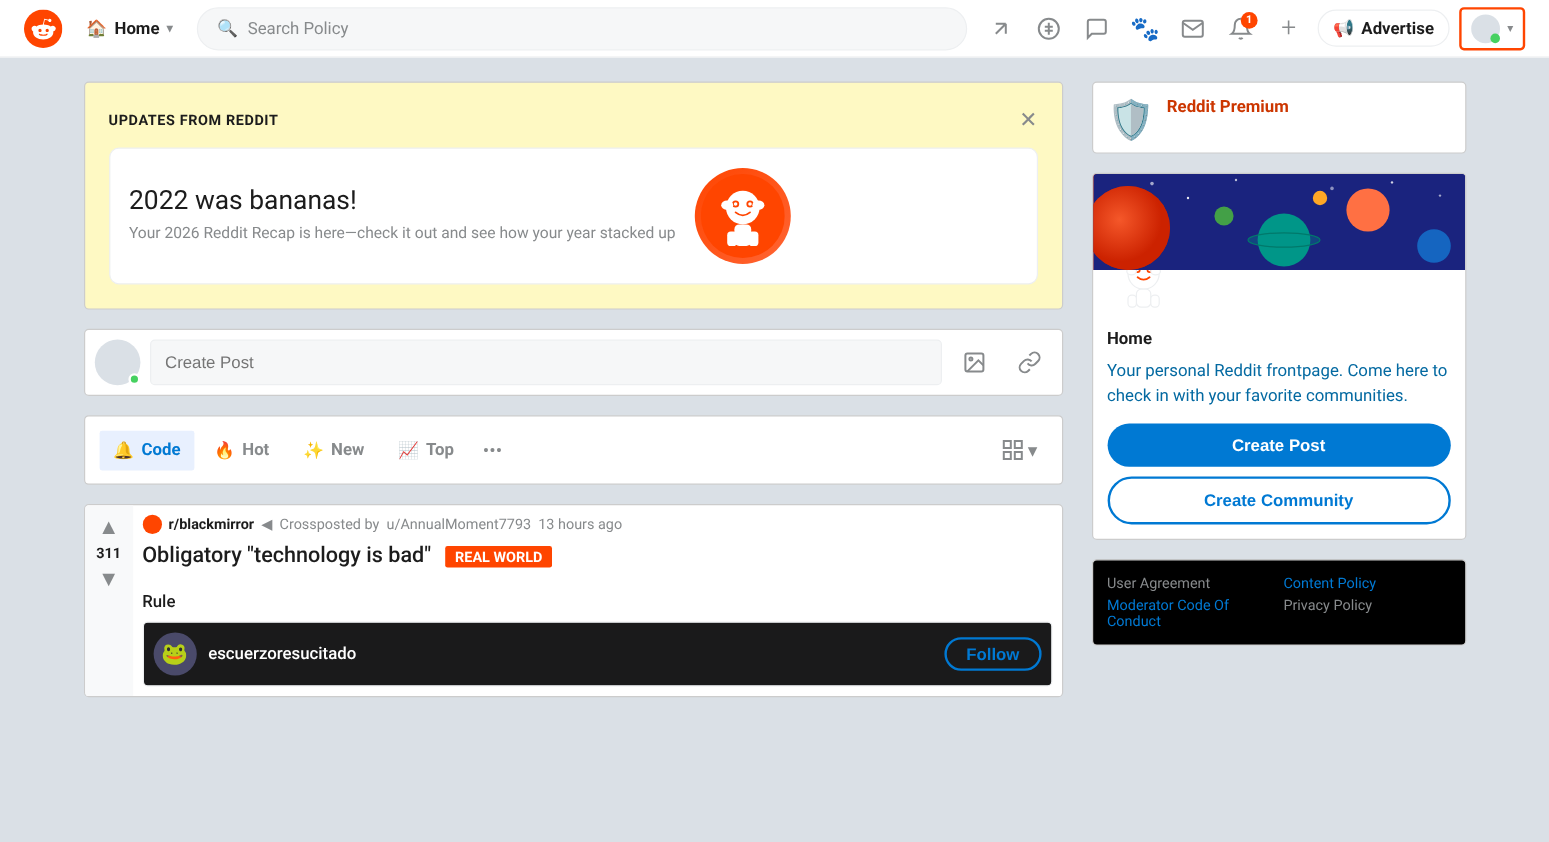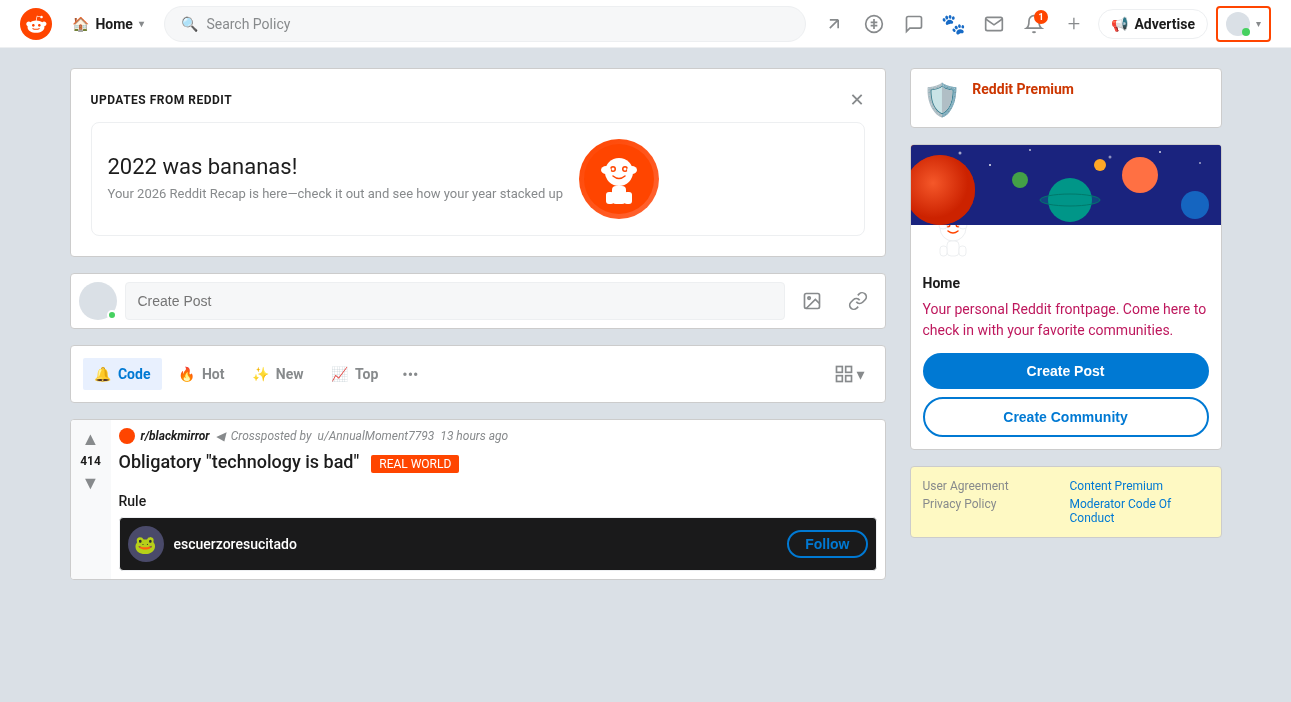--- a/index.html
+++ b/index.html
@@ -67,21 +67,21 @@
       max-width: 1200px;
       margin: 0 auto;
       padding: 20px 24px;
       gap: 24px;
     }
     .feed { flex: 1; min-width: 0; display: flex; flex-direction: column; gap: 16px; }
     .sidebar { width: 312px; flex-shrink: 0; display: flex; flex-direction: column; gap: 16px; }
 
     
     .updates-card {
-      background: #ffffff;
+      background: #fef9c3;
       border-radius: 4px;
       padding: 20px;
       border: 1px solid #ccc;
     }
     .updates-header { display: flex; justify-content: space-between; align-items: center; margin-bottom: 12px; }
     .updates-title { font-size: 12px; font-weight: 700; color: #1c1c1c; text-transform: uppercase; letter-spacing: 0.5px; }
     .close-btn { cursor: pointer; color: #878a8c; font-size: 18px; }
     .update-item {
       background: white;
       border: 1px solid #edeff1;
@@ -164,29 +164,29 @@
       background: #f8f9fa;
       display: flex;
       flex-direction: column;
       align-items: center;
       padding: 8px 4px;
       gap: 4px;
     }
     .vote-btn { cursor: pointer; color: #878a8c; font-size: 18px; }
     .vote-count { font-size: 12px; font-weight: 700; color: #1c1c1c; }
     .post-content { flex: 1; padding: 8px; }
-    .post-meta { display: flex; align-items: center; gap: 6px; font-size: 12px; color: #878a8c; margin-bottom: 6px; font-style: italic; }
+    .post-meta { display: flex; align-items: center; gap: 6px; font-size: 12px; color: #878a8c; margin-bottom: 6px; }
     .post-sub { font-weight: 700; color: #1c1c1c; cursor: pointer; }
     .post-title { font-size: 18px; font-weight: 500; color: #1c1c1c; margin-bottom: 8px; line-height: 1.3; }
     .tag-badge {
       display: inline-block;
       padding: 2px 8px;
       border-radius: 2px;
       font-size: 12px;
-      font-weight: 400;
+      font-weight: 700;
       margin-left: 8px;
     }
     .tag-realworld { background: #ff4500; color: white; }
     .post-rule { font-size: 14px; color: #1c1c1c; margin-bottom: 8px; }
     .crosspost-preview {
       border: 1px solid #edeff1;
       border-radius: 4px;
       overflow: hidden;
       display: flex;
       align-items: center;
@@ -245,21 +245,21 @@
     .home-mascot { display: flex; align-items: flex-end; gap: 0; margin-top: -30px; margin-bottom: 8px; }
     .mascot-img {
       width: 60px; height: 60px;
       background: white;
       border-radius: 50%;
       display: flex; align-items: center; justify-content: center;
       font-size: 28px;
       border: 3px solid white;
     }
     .home-title { font-size: 14px; font-weight: 700; color: #1c1c1c; margin-bottom: 8px; }
-    .home-desc { font-size: 14px; color: #be185d; margin-bottom: 12px; line-height: 1.5; }
+    .home-desc { font-size: 14px; color: #0369a1; margin-bottom: 12px; line-height: 1.5; }
     .create-post-btn {
       width: 100%;
       background: #0079d3;
       color: white;
       border: none;
       border-radius: 20px;
       padding: 10px;
       font-size: 14px;
       font-weight: 700;
       cursor: pointer;
@@ -270,21 +270,21 @@
       background: transparent;
       color: #0079d3;
       border: 2px solid #0079d3;
       border-radius: 20px;
       padding: 10px;
       font-size: 14px;
       font-weight: 700;
       cursor: pointer;
     }
 
-    .footer-links { padding: 12px; background: #fef9c3; border: 1px solid #ccc; border-radius: 4px; }
+    .footer-links { padding: 12px; background: #000000; border: 1px solid #ccc; border-radius: 4px; }
     .footer-links-grid { display: grid; grid-template-columns: 1fr 1fr; gap: 4px 8px; }
     .footer-link { font-size: 12px; color: #878a8c; cursor: pointer; }
     .footer-link.blue { color: #0079d3; }
 
     .sub-avatar { width: 16px; height: 16px; border-radius: 50%; background: #ff4500; flex-shrink: 0; }
   </style>
 </head>
 <body>
 
 <header class="header">
@@ -434,21 +434,21 @@
             <rect x="3" y="14" width="7" height="7"></rect>
             <rect x="14" y="14" width="7" height="7"></rect>
           </svg>
         <span>▾</span>
       </div>
     </div>
 
     <div class="post-card">
       <div class="vote-col">
         <div class="vote-btn">▲</div>
-        <span class="vote-count">414</span>
+        <span class="vote-count">311</span>
         <div class="vote-btn" style="color:#878a8c;">▼</div>
       </div>
       <div class="post-content">
         <div class="post-meta">
           <div class="sub-avatar"></div>
           <span class="post-sub">r/blackmirror</span>
           <span style="color:#878a8c;">◀</span>
           <span>Crossposted by</span>
           <span style="cursor:pointer;color:#878a8c;">u/AnnualMoment7793</span>
           <span>13 hours ago</span>
@@ -536,20 +536,20 @@
           <span>Your personal Reddit frontpage. Come here to check in with your favorite communities.</span>
         </div>
         <button class="create-post-btn">Create Post</button>
         <button class="create-community-btn">Create Community</button>
       </div>
     </div>
 
     <div class="footer-links">
       <div class="footer-links-grid">
         <span class="footer-link">User Agreement</span>
-        <span class="footer-link blue">Content Premium</span>
+        <span class="footer-link blue">Content Policy</span>
+        <span class="footer-link blue">Moderator Code Of Conduct</span>
         <span class="footer-link">Privacy Policy</span>
-        <span class="footer-link blue">Moderator Code Of Conduct</span>
       </div>
     </div>
 
   </div>
 </div>
 
 </body></html>

